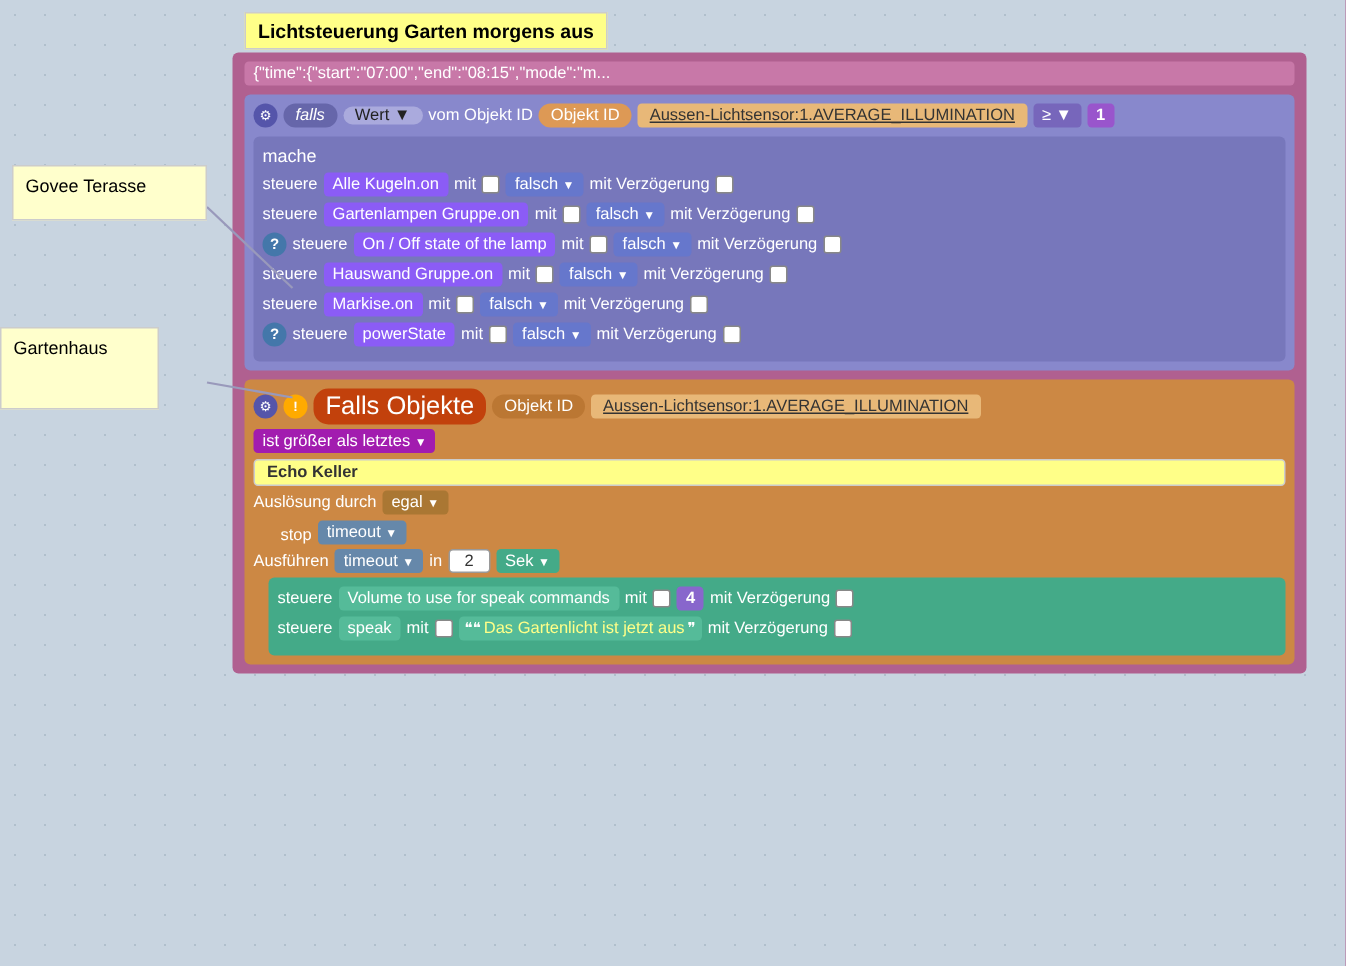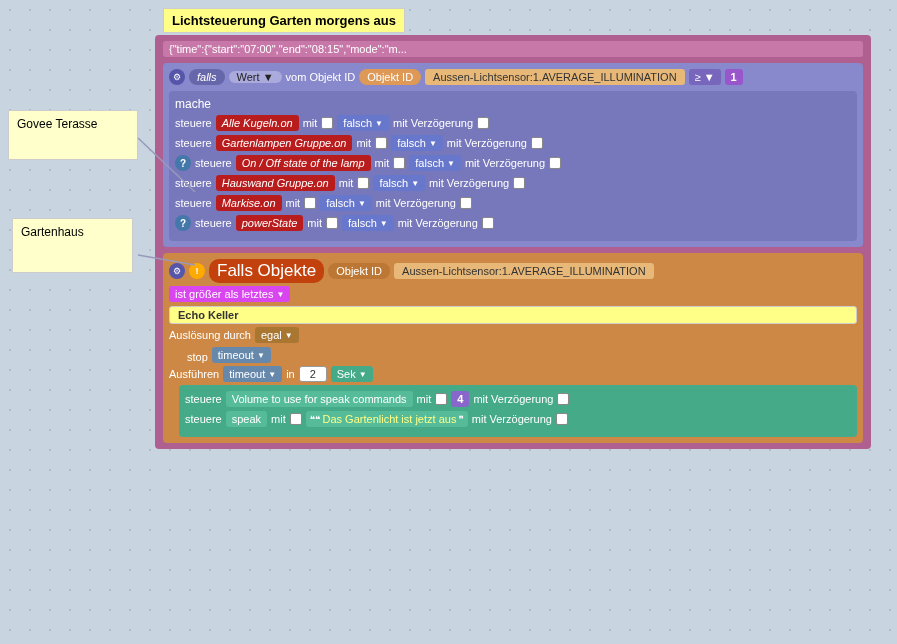--- a/index.html
+++ b/index.html
@@ -163,26 +163,25 @@
       margin-bottom: 4px;
       flex-wrap: wrap;
     }
 
     .steuere-text {
       color: white;
       font-size: 11px;
     }
 
     .steuere-item {
-      background: #b91c1c;
-      border-radius: 3px;
-      padding: 2px 6px;
-      color: white;
-      font-size: 11px;
-      font-style: italic;
+      background: #8b5cf6;
+      border-radius: 3px;
+      padding: 2px 6px;
+      color: white;
+      font-size: 11px;
     }
 
     .checkbox-small {
       width: 12px;
       height: 12px;
       background: white;
       border: 1px solid #888;
       border-radius: 2px;
       display: inline-block;
     }
@@ -231,20 +230,21 @@
       color: white;
       font-size: 11px;
     }
 
     .obj-value {
       background: #e8b878;
       border-radius: 3px;
       padding: 2px 8px;
       font-size: 11px;
       color: #333;
+      text-decoration: underline;
     }
 
     .echo-badge {
       background: #ffff88;
       border: 1px solid #ccc;
       border-radius: 3px;
       padding: 2px 8px;
       font-size: 11px;
       color: #333;
       font-weight: bold;
@@ -329,21 +329,21 @@
       display: inline-flex;
       align-items: center;
       gap: 3px;
     }
     .egal-dropdown::after {
       content: '▼';
       font-size: 8px;
     }
 
     .groesser-dropdown {
-      background: #d946ef;
+      background: #a21caf;
       border-radius: 3px;
       padding: 2px 6px;
       color: white;
       font-size: 11px;
       display: inline-flex;
       align-items: center;
       gap: 3px;
     }
     .groesser-dropdown::after {
       content: '▼';
@@ -376,30 +376,30 @@
       gap: 3px;
     }
     .falsch-dropdown::after {
       content: '▼';
       font-size: 8px;
     }
   </style>
 </head>
 <body>
 
-<div class="tooltip-box" style="left: 8px; top: 110px; width: 130px; height: 50px;">
+<div class="tooltip-box" style="left: 8px; top: 110px; width: 130px; height: 37px;">
   <span>Govee Terasse</span>
 </div>
 
 <svg style="position:absolute; left:0; top:0; width:897px; height:644px; pointer-events:none; z-index:5;">
   <line x1="138" y1="138" x2="195" y2="192" stroke="#9999bb" stroke-width="1.5"></line>
   <line x1="138" y1="255" x2="195" y2="265" stroke="#9999bb" stroke-width="1.5"></line>
 </svg>
 
-<div class="tooltip-box" style="left: 12px; top: 218px; width: 121px; height: 55px;">
+<div class="tooltip-box" style="left: 0; top: 218px; width: 106px; height: 55px;">
   <span>Gartenhaus</span>
 </div>
 
 <div class="main-block">
 
   
   <div class="title-block">
     <span>Lichtsteuerung Garten morgens aus</span>
   </div>
 

